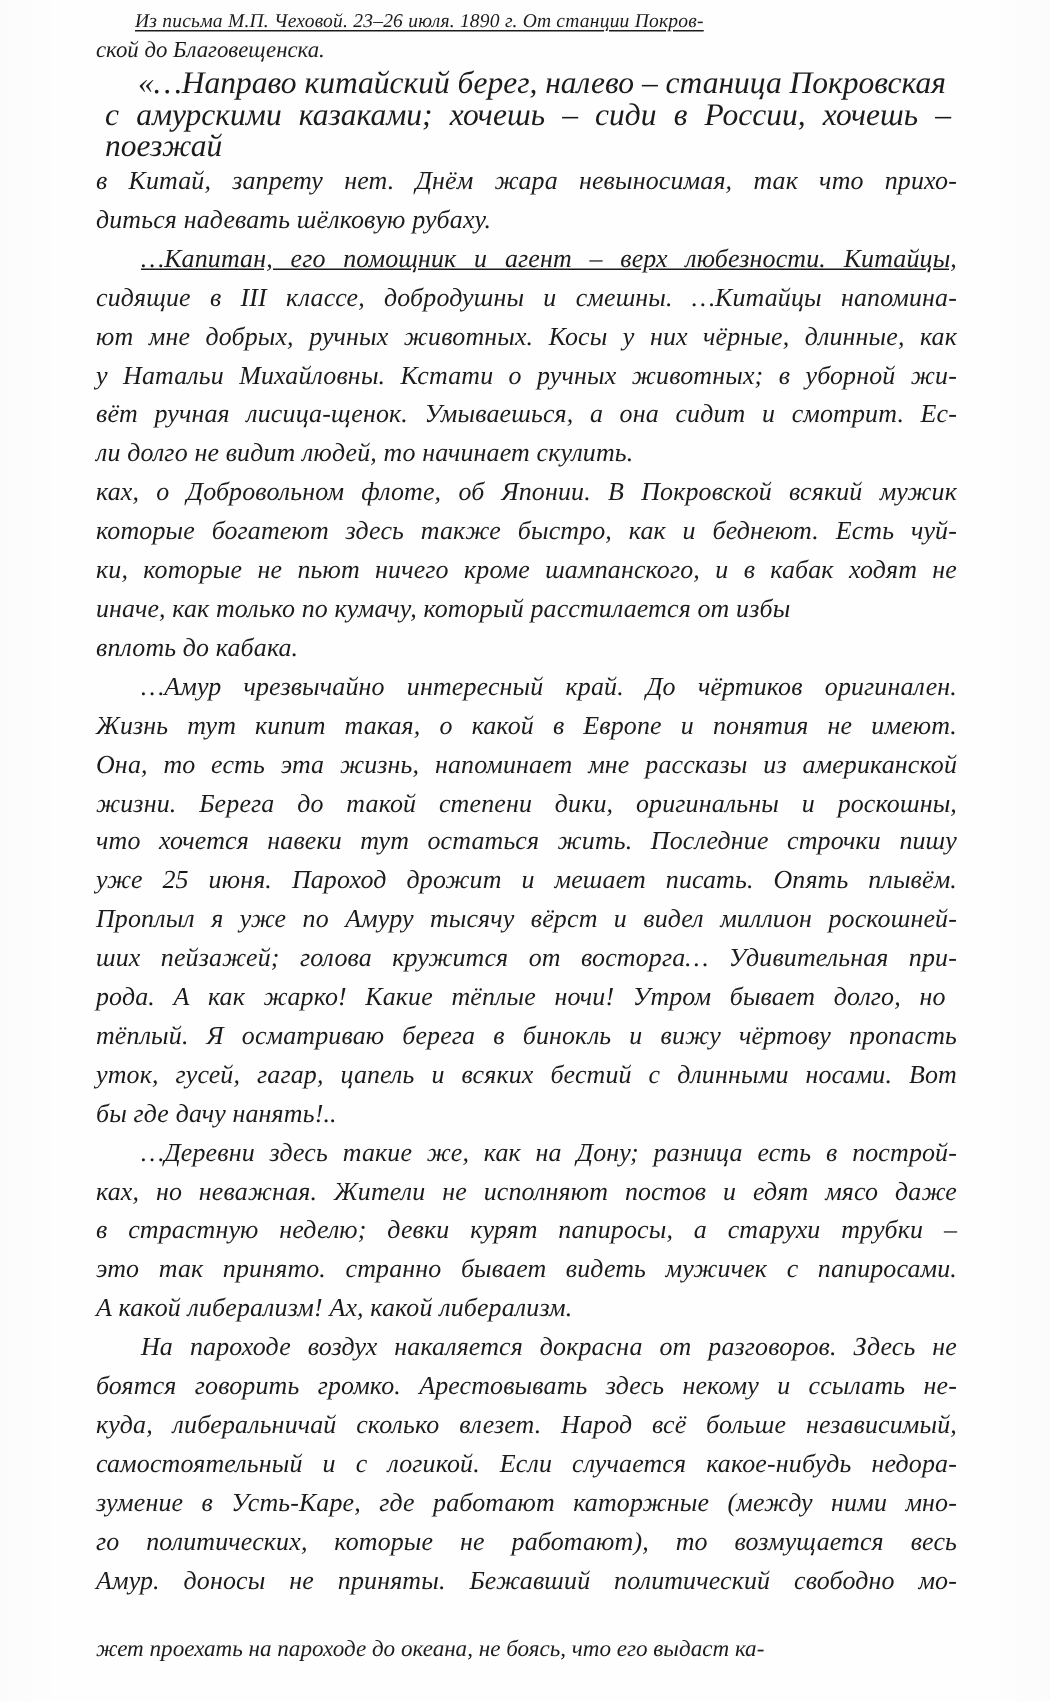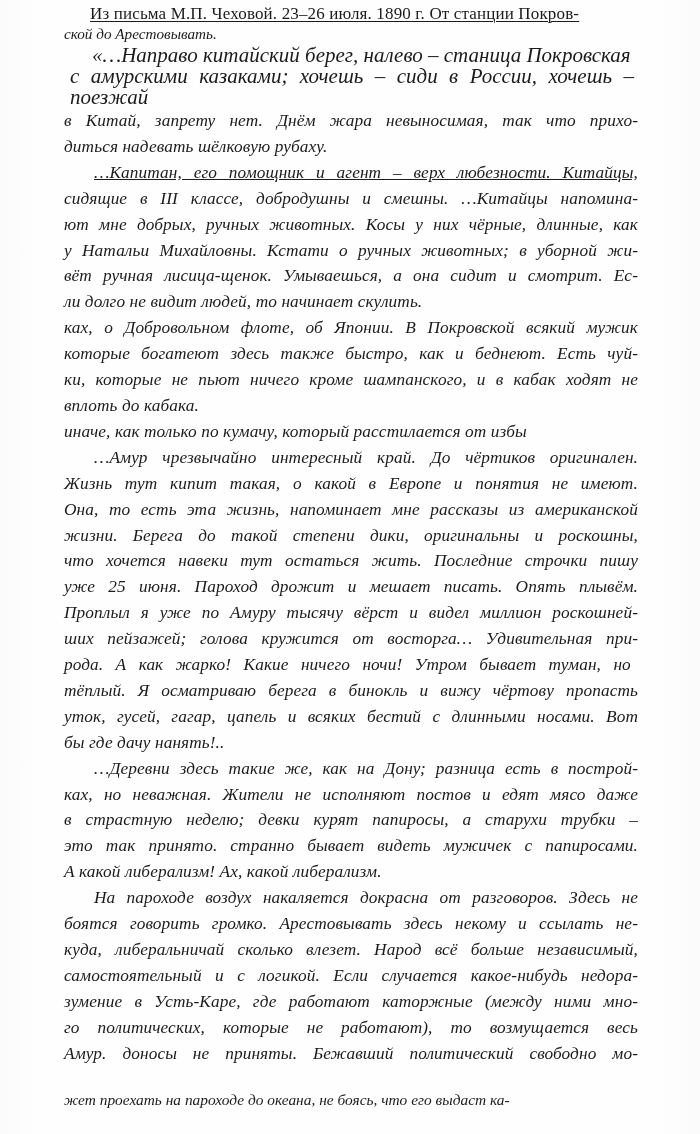--- a/index.html
+++ b/index.html
@@ -29,21 +29,22 @@
 
   .content {
     position: absolute;
     left: 64px;
     top: 0px;
     width: 574px;
   }
 
   
   .heading {
-    font-size: 17px;
+    font-style: italic;
+    font-size: 13px;
     line-height: 20px;
     text-align: justify;
     text-indent: 26px;
     margin: 0;
     padding-top: 4px;
     letter-spacing: 0.15px;
   }
   .heading .u {
     text-decoration: underline;
     text-underline-offset: 2px;
@@ -119,21 +120,21 @@
 </head>
 <body>
 
 <div class="page">
   <div class="content">
 
     <div class="heading">
       <span class="u">Из письма М.П. Чеховой. 23–26 июля. 1890 г. От станции Покров-</span>
     </div>
     <div class="heading-line2">
-      <span class="u">ской до Арестовывать.</span>
+      <span class="u">ской до Благовещенска.</span>
     </div>
 
     <div class="lead">
       <span>«…Направо  китайский  берег,  налево  –  станица  Покровская</span>
       <span class="l2">с амурскими казаками; хочешь – сиди в России, хочешь – поезжай</span>
     </div>
 
     <div class="para tight">
       <span class="ln j">
         <span style="word-spacing: 9.67535px;">в Китай, запрету нет. Днём жара невыносимая, так что прихо-</span>
@@ -149,34 +150,34 @@
       <span class="ln"><span style="word-spacing: 5.8375px;">ют мне добрых, ручных животных. Косы у них чёрные, длинные, как</span></span>
       <span class="ln"><span style="word-spacing: 5.82986px;">у Натальи Михайловны. Кстати о ручных животных; в уборной жи-</span></span>
       <span class="ln"><span style="word-spacing: 6.61806px;">вёт ручная лисица-щенок. Умываешься, а она сидит и смотрит. Ес-</span></span>
       <span class="ln"><span>ли долго не видит людей, то начинает скулить.</span></span>
     </div>
 
     <div class="para tight">
       <span class="ln"><span style="word-spacing: 7.03646px;">ках, о Добровольном флоте, об Японии. В Покровской всякий мужик</span></span>
       <span class="ln"><span style="word-spacing: 6.77431px;">которые богатеют здесь также быстро, как и беднеют. Есть чуй-</span></span>
       <span class="ln"><span style="word-spacing: 5.77131px;">ки, которые не пьют ничего кроме шампанского, и в кабак ходят не</span></span>
+      <span class="ln"><span>иначе,  как  только  по  кумачу,  который  расстилается  от  избы</span></span>
       <span class="ln"><span>вплоть до кабака.</span></span>
-      <span class="ln"><span>иначе,  как  только  по  кумачу,  который  расстилается  от  избы</span></span>
     </div>
 
     <div class="para tight">
       <span class="ln indent"><span style="word-spacing: 10.362px;">…Амур чрезвычайно интересный край. До чёртиков оригинален.</span></span>
       <span class="ln"><span style="word-spacing: 8.27273px;">Жизнь тут кипит такая, о какой в Европе и понятия не имеют.</span></span>
       <span class="ln"><span style="word-spacing: 6.08507px;">Она, то есть эта жизнь, напоминает мне рассказы из американской</span></span>
       <span class="ln"><span style="word-spacing: 10.7734px;">жизни. Берега до такой степени дики, оригинальны и роскошны,</span></span>
       <span class="ln"><span style="word-spacing: 7.85156px;">что хочется навеки тут остаться жить. Последние строчки пишу</span></span>
       <span class="ln"><span style="word-spacing: 8.84722px;">уже 25 июня. Пароход дрожит и мешает писать. Опять плывём.</span></span>
       <span class="ln"><span style="word-spacing: 6.46563px;">Проплыл я уже по Амуру тысячу вёрст и видел миллион роскошней-</span></span>
       <span class="ln"><span style="word-spacing: 9.13839px;">ших пейзажей; голова кружится от восторга… Удивительная при-</span></span>
-      <span class="ln"><span style="word-spacing: 7.9375px;">рода. А как жарко! Какие ничего ночи! Утром бывает туман, но</span></span>
+      <span class="ln"><span style="word-spacing: 7.9375px;">рода. А как жарко! Какие тёплые ночи! Утром бывает долго, но</span></span>
       <span class="ln"><span style="word-spacing: 7.60243px;">тёплый. Я осматриваю берега в бинокль и вижу чёртову пропасть</span></span>
       <span class="ln"><span style="word-spacing: 6.86875px;">уток, гусей, гагар, цапель и всяких бестий с длинными носами. Вот</span></span>
       <span class="ln"><span>бы где дачу нанять!..</span></span>
     </div>
 
     <div class="para tight">
       <span class="ln indent"><span style="word-spacing: 5.42656px;">…Деревни здесь такие же, как на Дону; разница есть в построй-</span></span>
       <span class="ln"><span style="word-spacing: 6.81562px;">ках, но неважная. Жители не исполняют постов и едят мясо даже</span></span>
       <span class="ln"><span style="word-spacing: 9.42882px;">в страстную неделю; девки курят папиросы, а старухи трубки –</span></span>
       <span class="ln"><span style="word-spacing: 8.59375px;">это так принято. странно бывает видеть мужичек с папиросами.</span></span>

